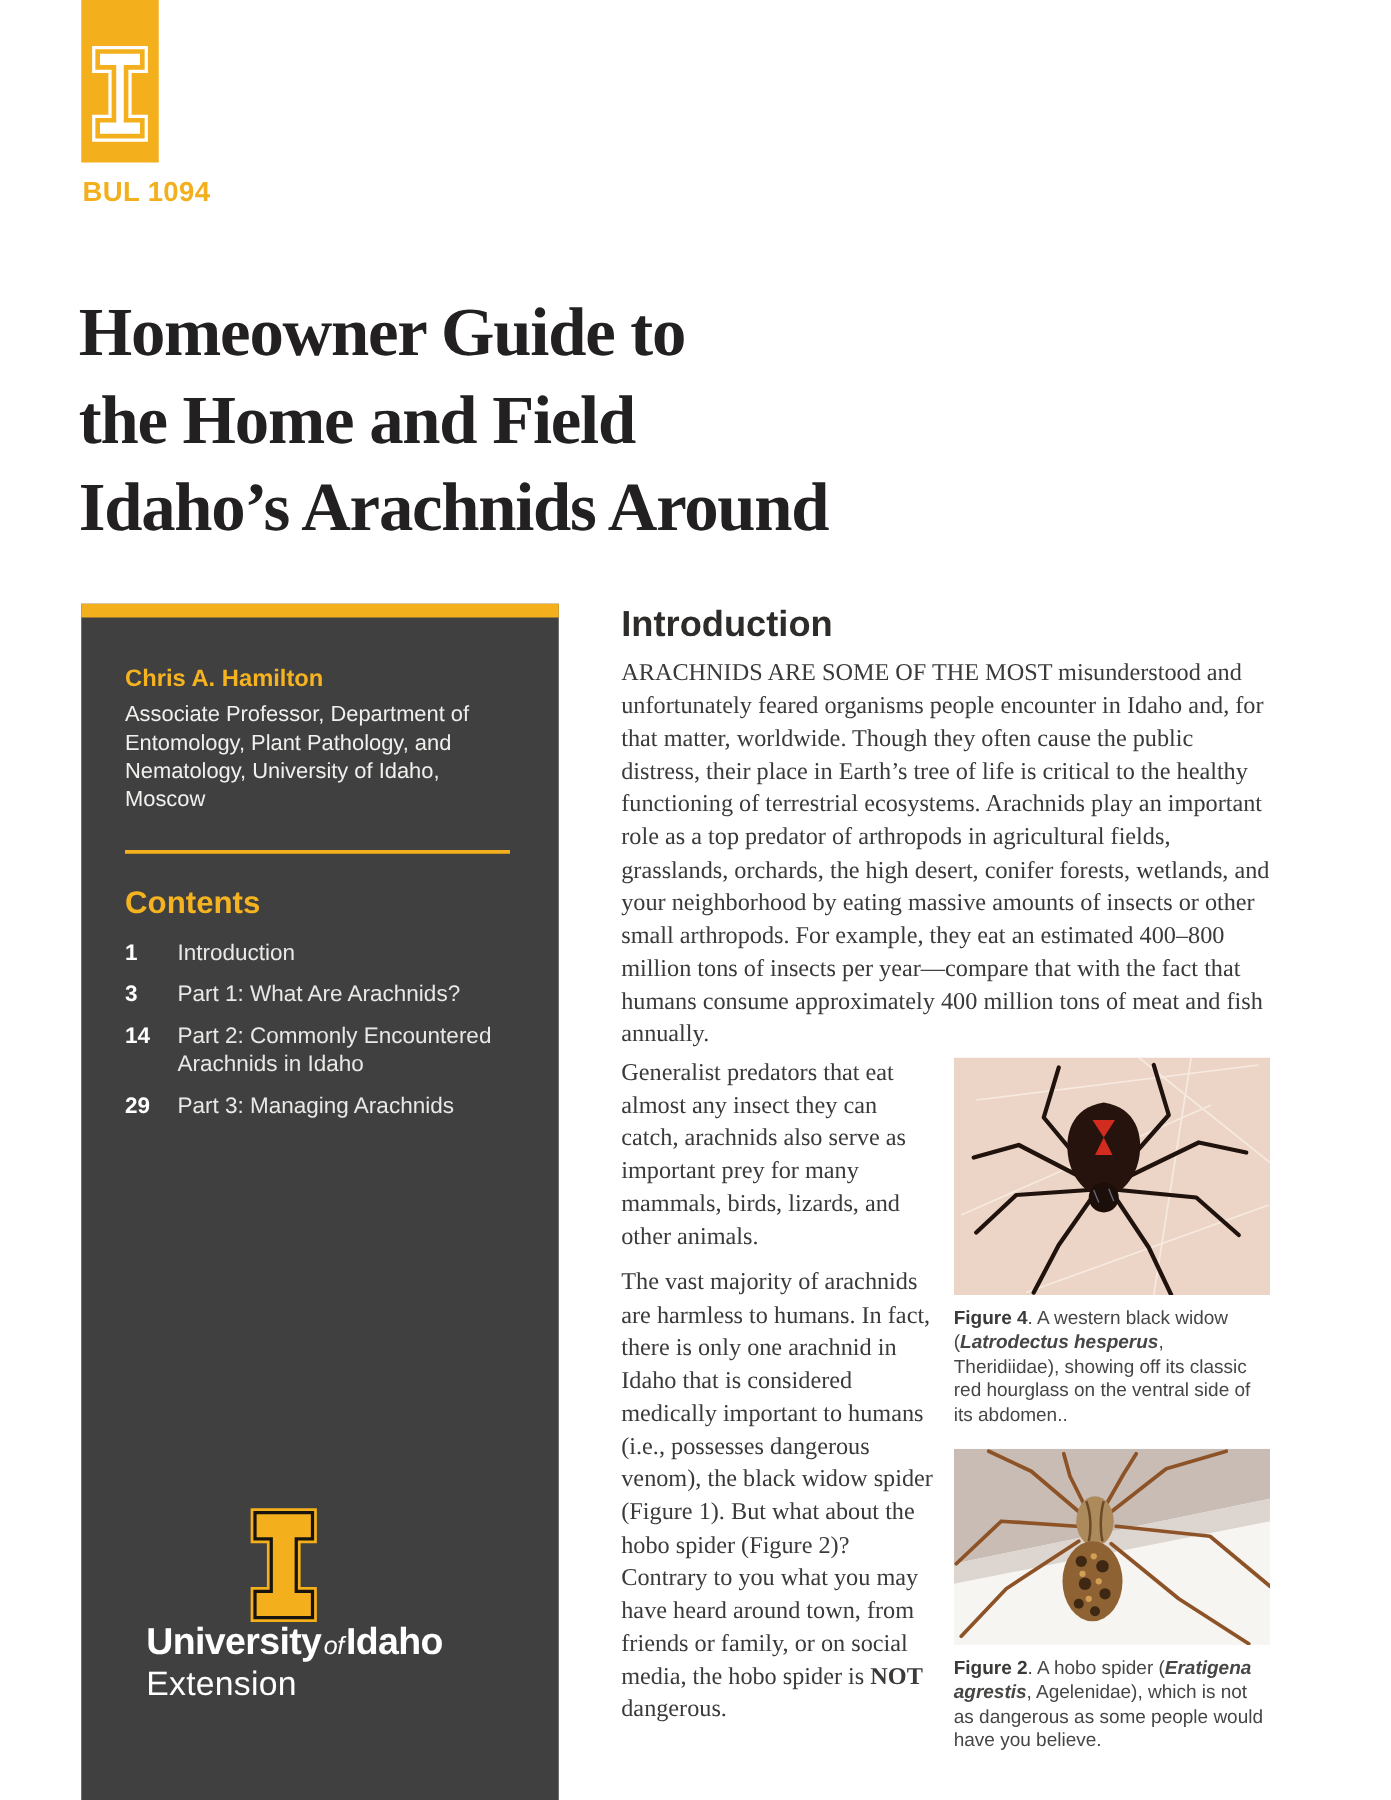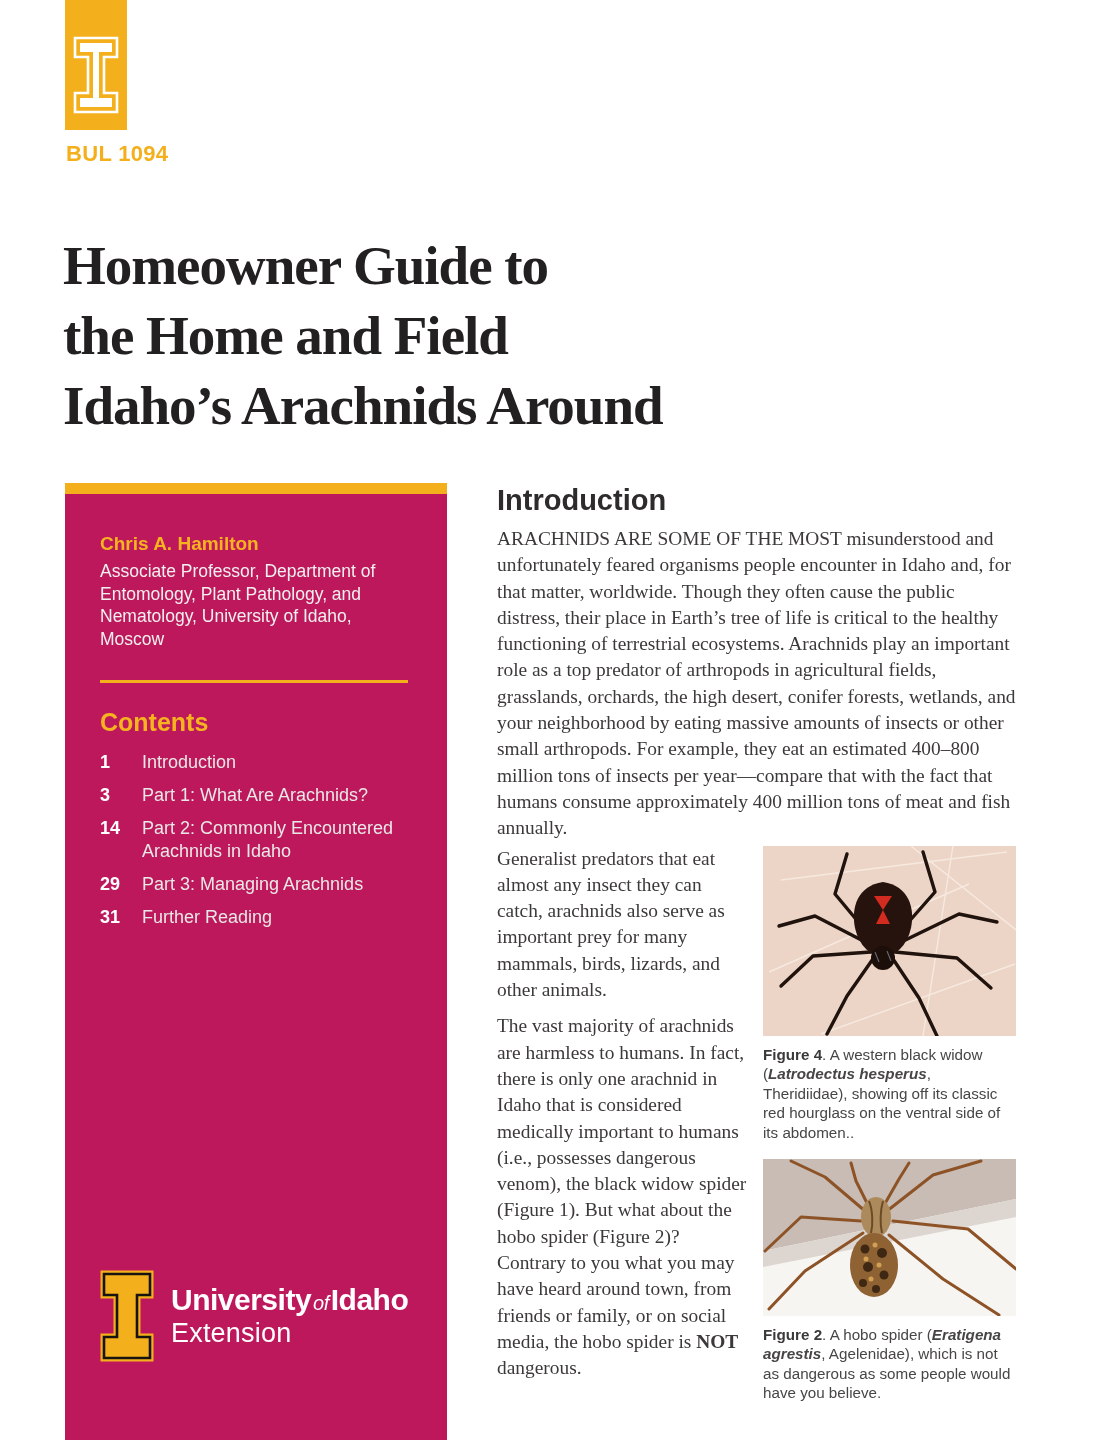--- a/index.html
+++ b/index.html
@@ -10,34 +10,34 @@
   .flag{position:absolute;left:65px;top:0;width:62px;height:130px;background:#F3B01C;}
   .flag svg{position:absolute;left:8px;top:36px;}
   .bul{position:absolute;left:66px;top:141px;font-size:22px;font-weight:700;color:#F3B01C;letter-spacing:.3px;}
 
   
   .title{position:absolute;left:63px;top:231px;width:900px;
          font-family:"Liberation Serif",serif;font-weight:700;font-size:55px;line-height:70px;
          color:#232021;letter-spacing:-1px;}
 
   
-  .sidebar{position:absolute;left:65px;top:483px;width:382px;height:957px;background:#be185d;}
+  .sidebar{position:absolute;left:65px;top:483px;width:382px;height:957px;background:#404040;}
   .sidebar-goldbar{position:absolute;left:0;top:0;width:100%;height:11px;background:#F3B01C;}
   .sidebar-inner{position:absolute;left:35px;top:11px;width:312px;}
   .author-name{margin-top:39px;font-size:19px;font-weight:700;color:#F5B31F;}
   .author-affil{margin-top:5px;font-size:17.5px;line-height:22.5px;color:#F1F0EE;}
   .gold-rule{margin-top:30px;width:308px;height:3px;background:#F3B01C;}
   .contents-heading{margin-top:25px;font-size:25px;font-weight:700;color:#F5B31F;}
   .toc{margin-top:14px;}
   .toc-row{display:flex;margin-bottom:10px;font-size:18px;line-height:23px;}
   .toc-num{width:42px;font-weight:700;color:#ffffff;flex:none;}
   .toc-label{color:#E9E8E6;}
 
   
-  .ext-logo{position:absolute;left:35px;bottom:78px;display:flex;align-items:center;}
+  .ext-logo{position:absolute;left:35px;bottom:78px;display:flex;align-items:center;flex-direction:column;}
   .ext-text{margin-left:17px;color:#ffffff;}
   .ext-line1{font-size:30px;line-height:32px;font-weight:700;letter-spacing:-0.5px;}
   .ext-of{font-size:20px;font-weight:400;font-style:italic;padding:0 2px;}
   .ext-line2{font-size:27px;line-height:29px;font-weight:400;letter-spacing:0.2px;}
 
   
   .main{position:absolute;left:497px;top:484px;width:519px;}
   .intro-heading{font-size:29px;line-height:33px;font-weight:700;color:#2E2C2A;margin:0 0 9px 0;}
   .serif{font-family:"Liberation Serif",serif;font-size:19.4px;line-height:26.3px;color:#3C3A39;}
   .para-wide{margin:0;}
@@ -89,24 +89,20 @@
           <span class="toc-label">Part 1: What Are Arachnids?</span>
         </div>
         <div class="toc-row">
           <span class="toc-num">14</span>
           <span class="toc-label">Part 2: Commonly Encountered Arachnids in Idaho</span>
         </div>
         <div class="toc-row">
           <span class="toc-num">29</span>
           <span class="toc-label">Part 3: Managing Arachnids</span>
         </div>
-        <div class="toc-row">
-          <span class="toc-num">31</span>
-          <span class="toc-label">Further Reading</span>
-        </div>
       </div>
     </div>
 
     <div class="ext-logo">
       <svg width="54" height="92" viewBox="0 0 54 92">
         <path d="M4,4 H50 V25 H37 V67 H50 V88 H4 V67 H17 V25 H4 Z" fill="#F3B01C" stroke="#F3B01C" stroke-width="7" stroke-linejoin="miter"></path>
         <path d="M4,4 H50 V25 H37 V67 H50 V88 H4 V67 H17 V25 H4 Z" fill="#F3B01C" stroke="#17140F" stroke-width="2.6"></path>
       </svg>
       <div class="ext-text">
         <div class="ext-line1">

